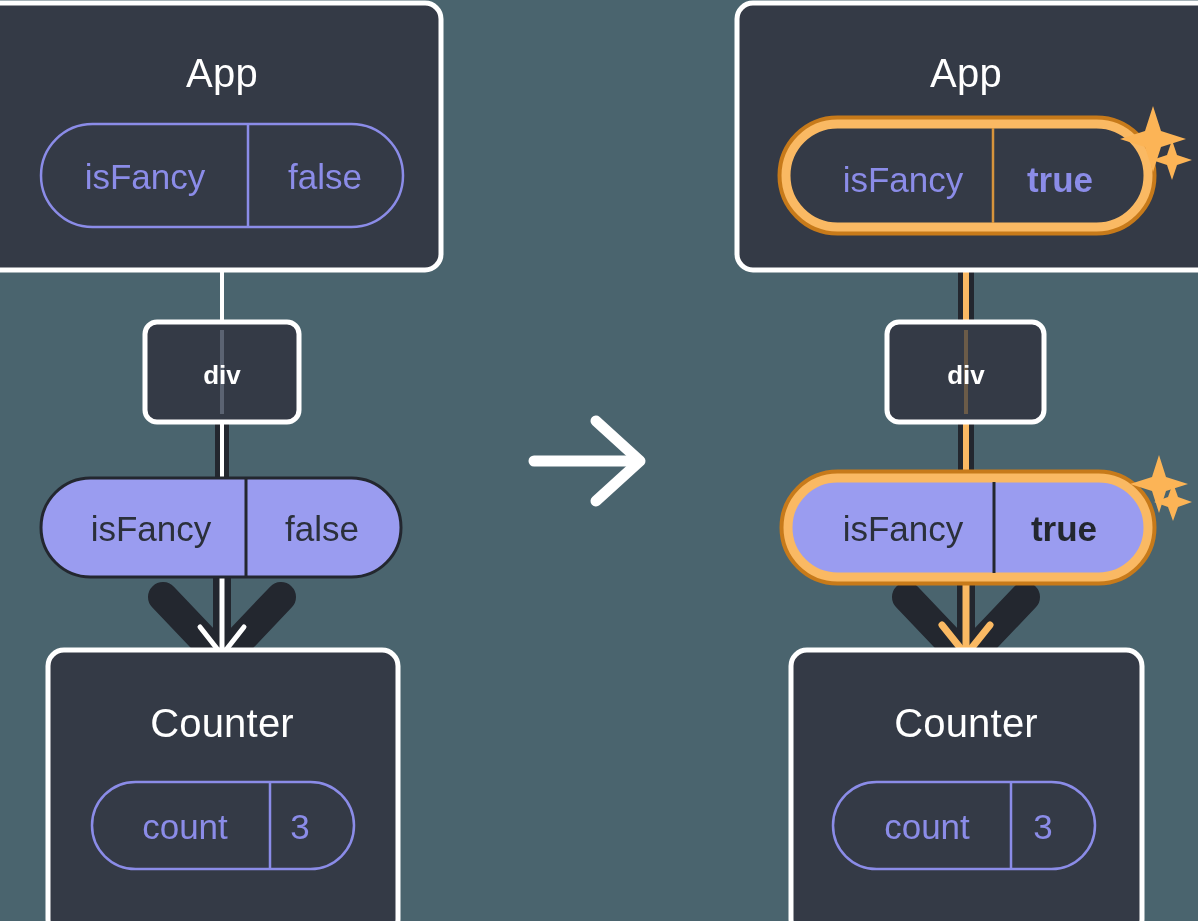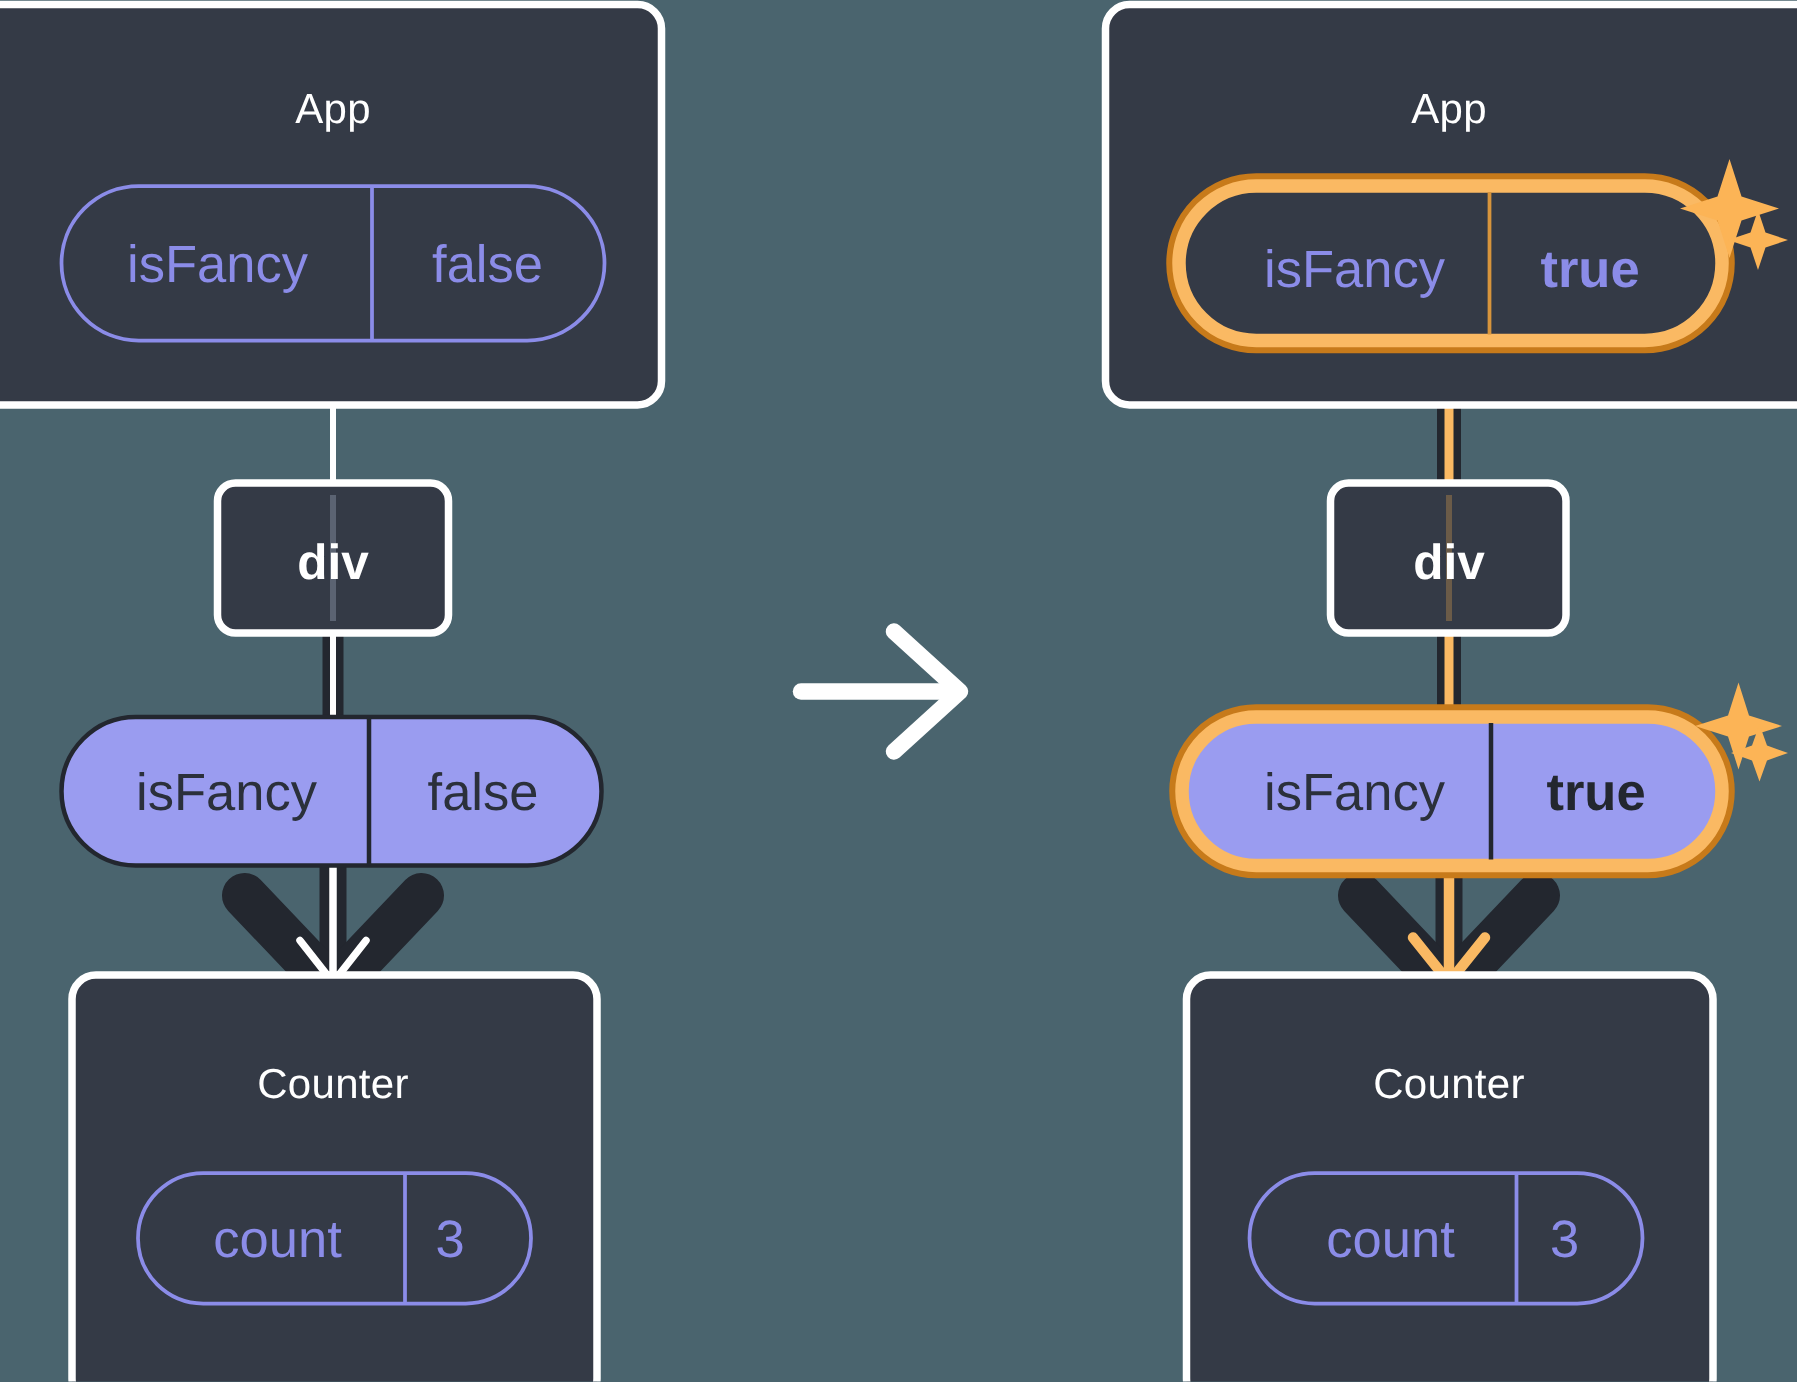--- a/index.html
+++ b/index.html
@@ -12,25 +12,25 @@
   }
   #stage{position:absolute;left:0;top:0;width:1198px;height:921px;}
   #stage svg{position:absolute;left:0;top:0;}
 
   .lbl{
     position:absolute;
     white-space:nowrap;
     pointer-events:none;
   }
   .comp-title{
-    font-size:28px;color:#ffffff;font-weight:400;
+    font-size:40px;color:#ffffff;font-weight:400;
     letter-spacing:0.2px;
   }
   .node-title{
-    font-size:33px;color:#ffffff;font-weight:700;
+    font-size:26px;color:#ffffff;font-weight:700;
   }
   .state-txt{
     font-size:35px;color:#8b8ce8;font-weight:400;
   }
   .state-txt-b{
     font-size:35px;color:#8b8ce8;font-weight:700;
   }
   .prop-txt{
     font-size:35px;color:#2b303b;font-weight:400;
   }

